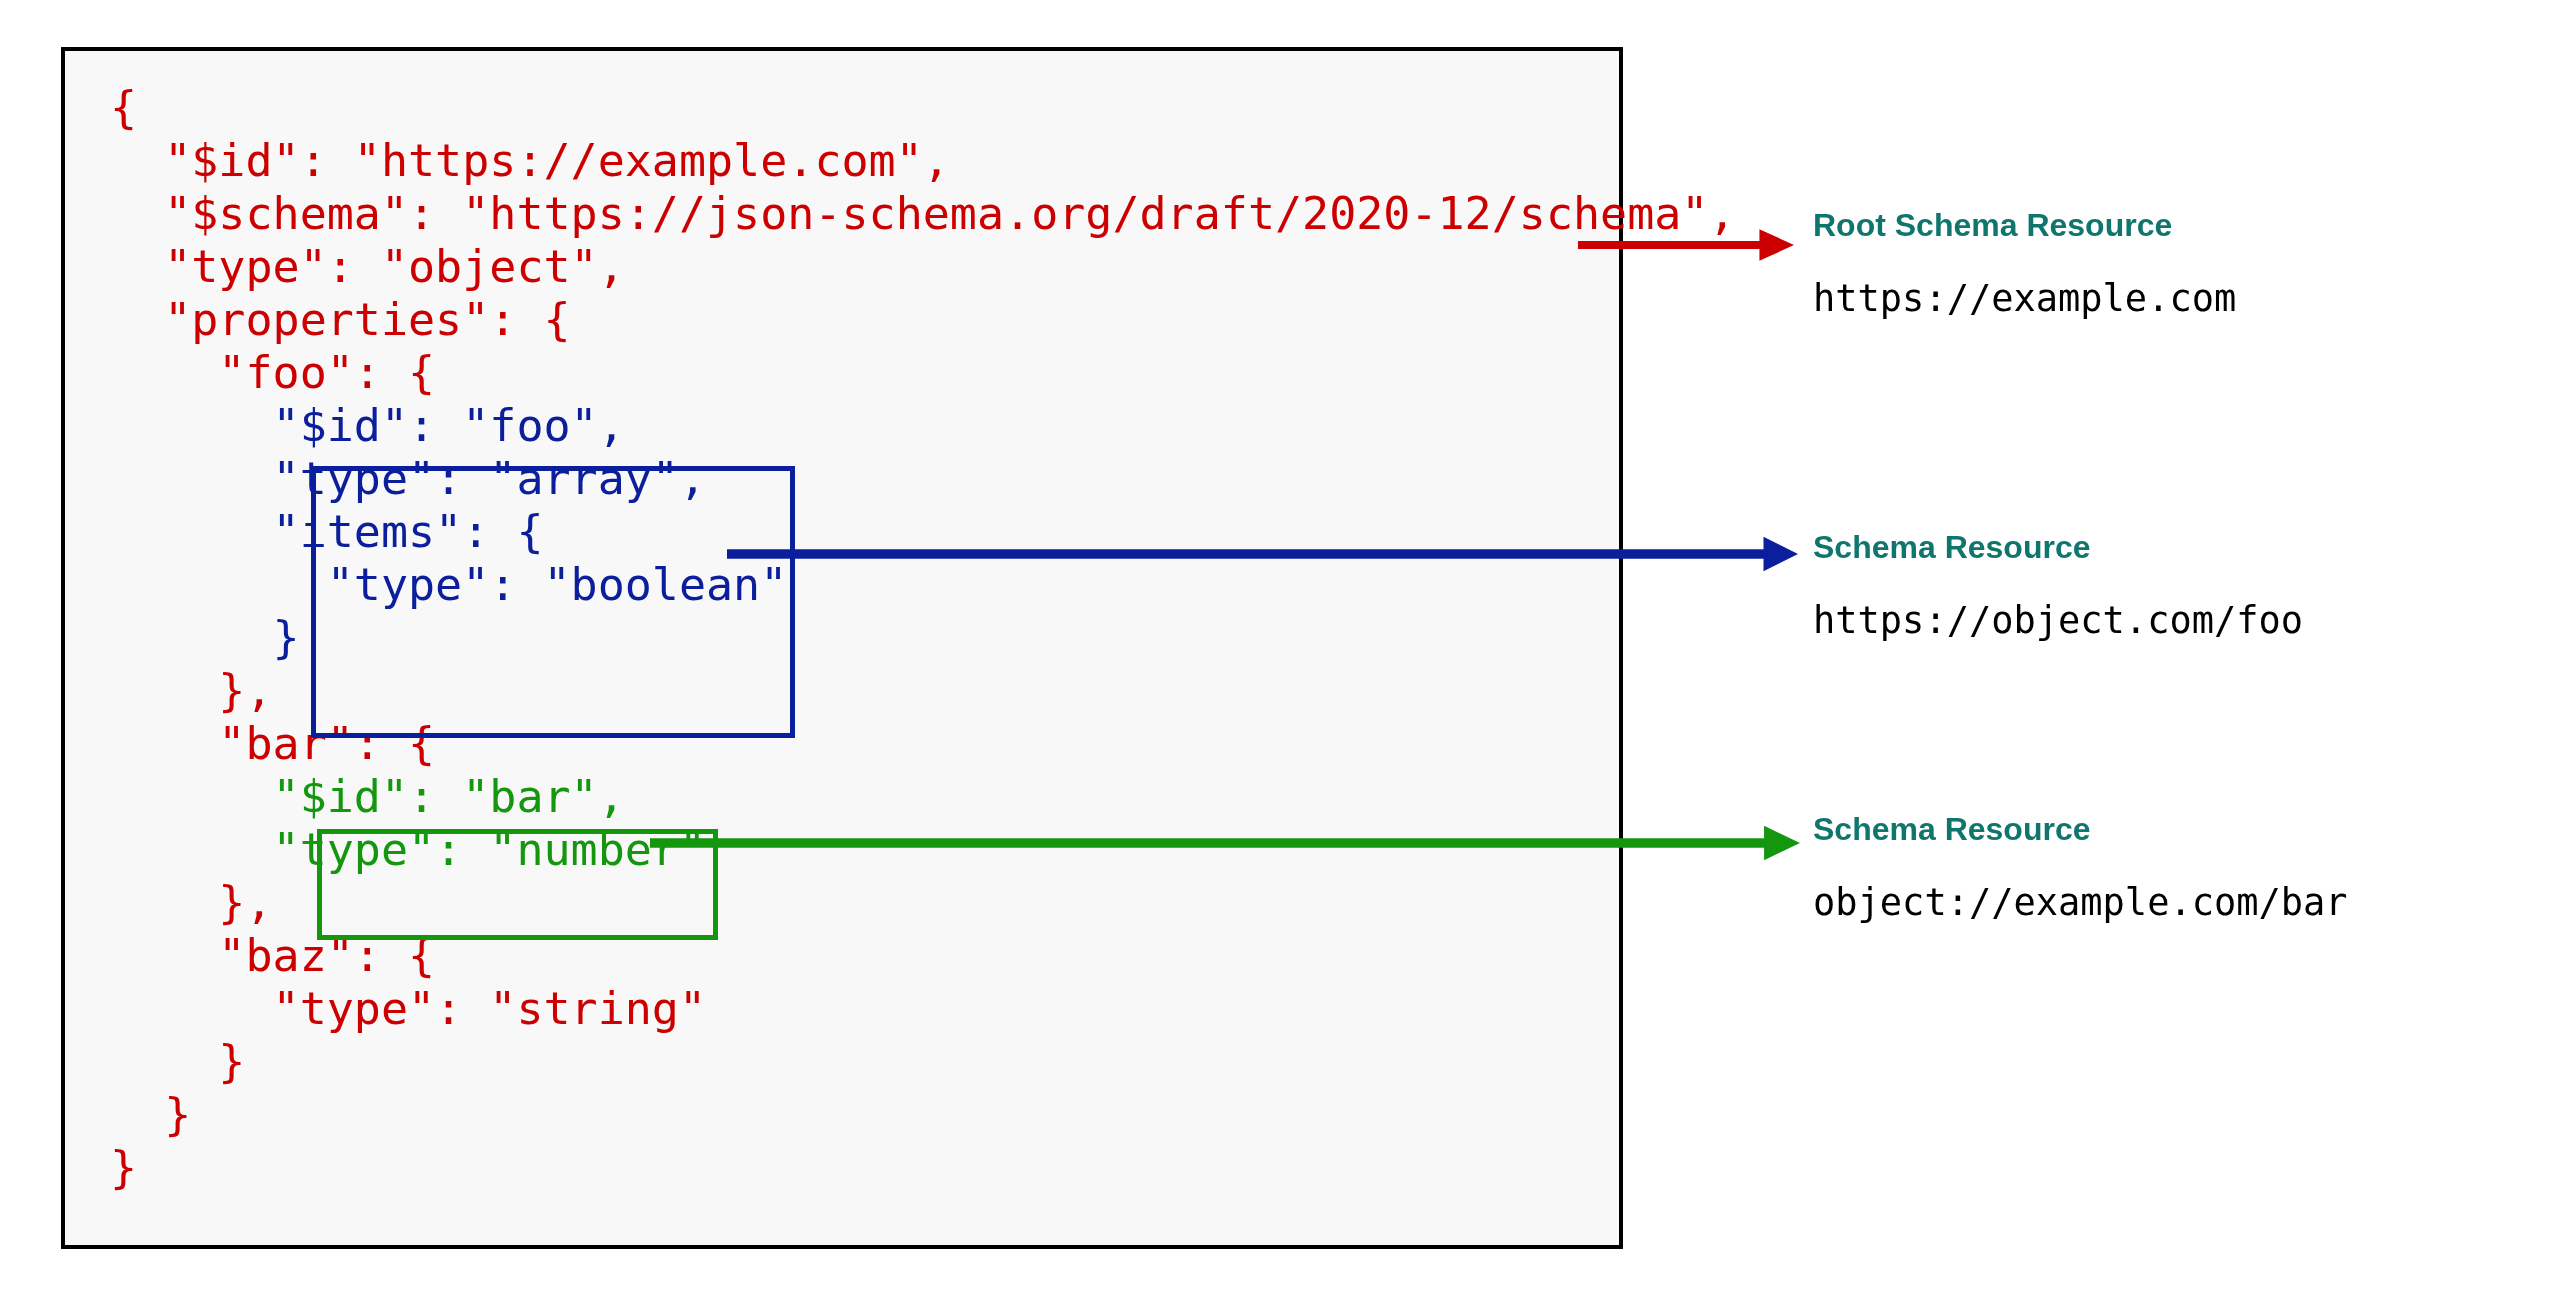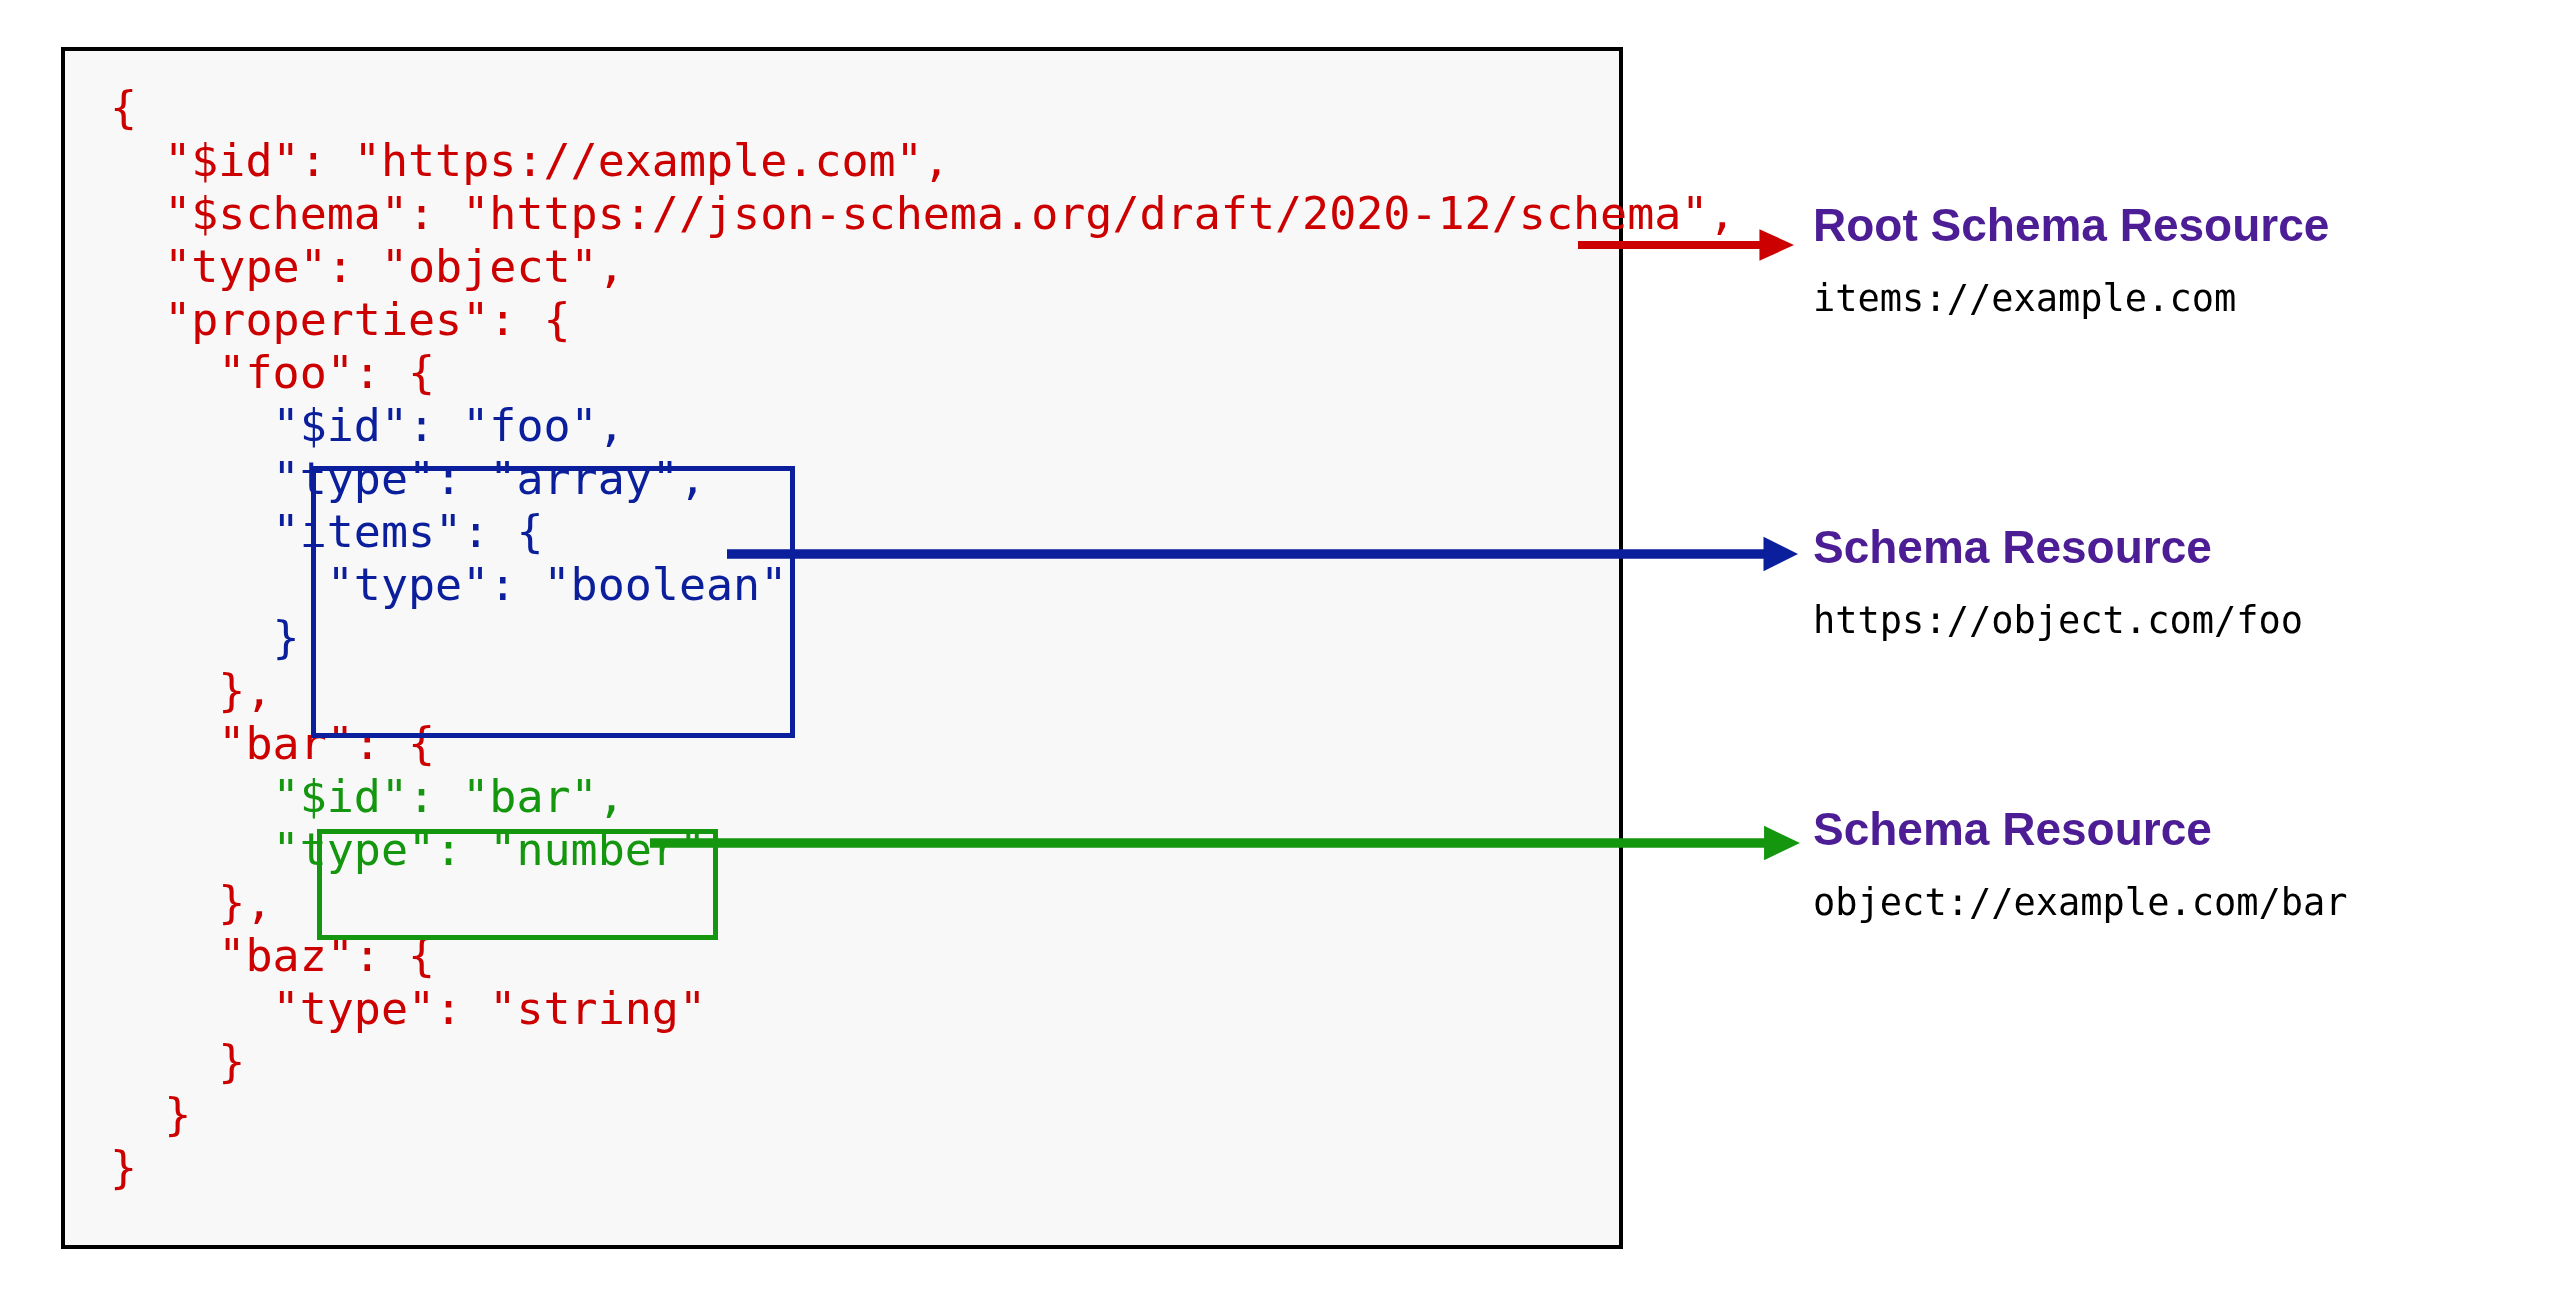--- a/index.html
+++ b/index.html
@@ -76,23 +76,23 @@
   }
 
   
   .label-group {
     position: absolute;
     left: 1813px;
   }
   .label-title {
     font-family: "Liberation Sans", sans-serif;
     font-weight: bold;
-    font-size: 46px;
+    font-size: 32px;
     line-height: 50px;
-    color: #4c1d95;
+    color: #0f766e;
     white-space: nowrap;
   }
   .label-uri {
     font-family: "DejaVu Sans Mono", monospace;
     font-size: 37px;
     line-height: 45px;
     color: #000000;
     white-space: nowrap;
     margin-top: 26px;
   }
@@ -122,21 +122,21 @@
     <polygon points="1442,16 1490,40 1442,64" fill="#0b1f9c"></polygon>
   </svg>
 
   <svg class="arrow-svg" id="arrow-bar" style="left:650px; top:814px;" width="1150" height="58" viewBox="0 0 1600 80">
     <line x1="0" y1="40" x2="1556" y2="40" stroke="#14960f" stroke-width="13"></line>
     <polygon points="1550,16 1600,40 1550,64" fill="#14960f"></polygon>
   </svg>
 
   <div class="label-group" id="label-root">
     <div class="label-title">Root Schema Resource</div>
-    <div class="label-uri">items://example.com</div>
+    <div class="label-uri">https://example.com</div>
   </div>
 
   <div class="label-group" id="label-foo">
     <div class="label-title">Schema Resource</div>
     <div class="label-uri">https://object.com/foo</div>
   </div>
 
   <div class="label-group" id="label-bar">
     <div class="label-title">Schema Resource</div>
     <div class="label-uri">object://example.com/bar</div>

